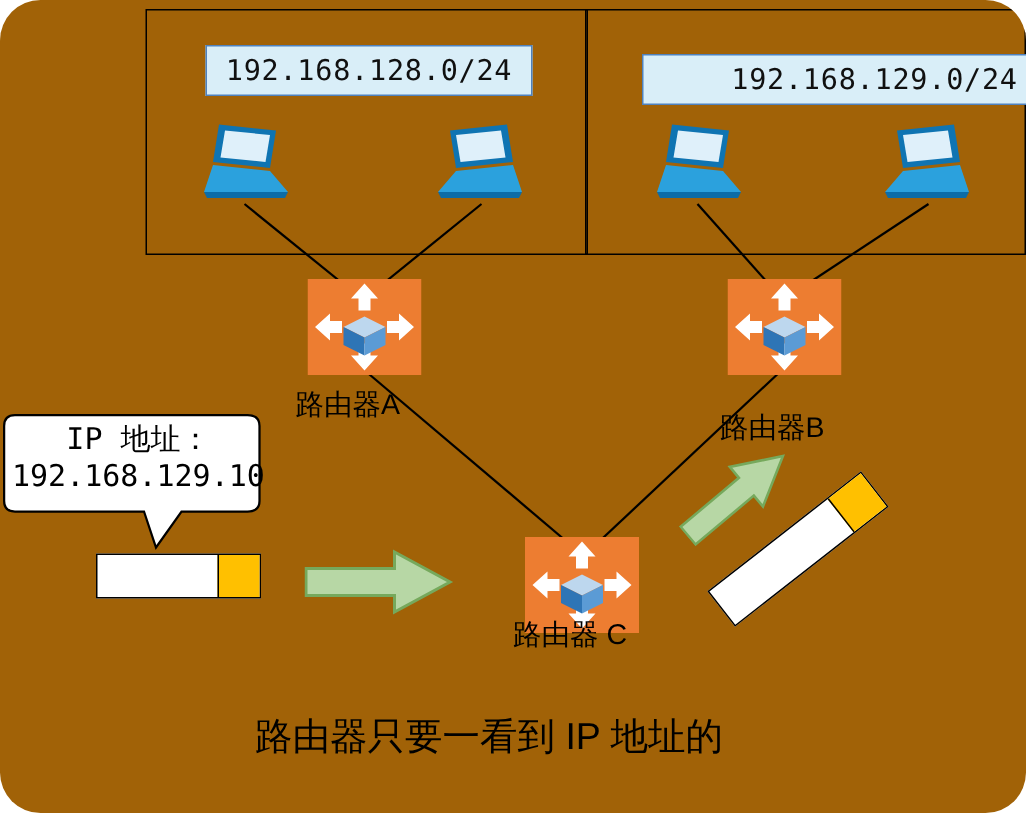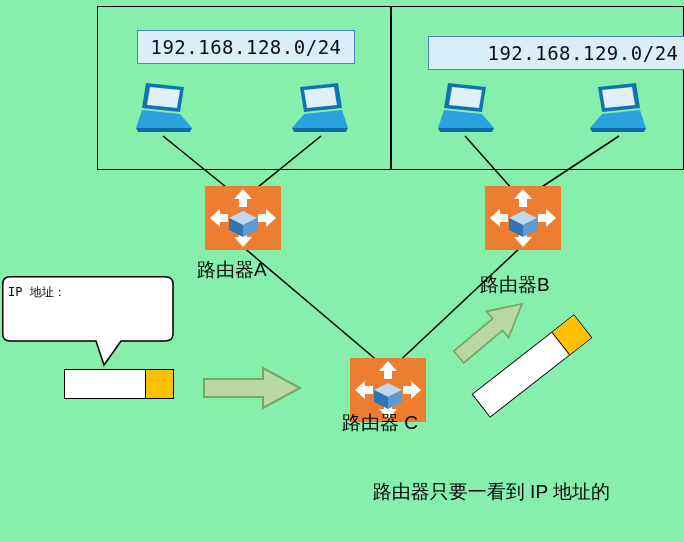--- a/index.html
+++ b/index.html
@@ -1,18 +1,18 @@
 <!DOCTYPE html>
 <html><head>
 <meta charset="utf-8">
 <style>
   html,body{margin:0;padding:0;background:#fff;}
   .canvas{
-    position:relative;width:684px;height:542px;background:#86efac;
-    font-family:"Liberation Sans","DejaVu Sans",sans-serif;overflow:hidden;
+    position:relative;width:684px;height:542px;background:#a16207;
+    font-family:"Liberation Sans","DejaVu Sans",sans-serif;overflow:hidden;border-radius:27px;
   }
   .wires{position:absolute;left:0;top:0;width:684px;height:542px;z-index:1;}
   .subnet{
     position:absolute;border:1.5px solid #000;background:transparent;z-index:2;
   }
   .cidr{
     position:absolute;z-index:3;background:#d9eef8;border:1px solid #4f81bd;
     display:flex;align-items:center;justify-content:center;
     font-family:"DejaVu Sans Mono","Liberation Mono",monospace;
     font-size:19px;color:#101010;letter-spacing:0.5px;
@@ -21,34 +21,34 @@
   .laptop.mirror svg{transform:scaleX(-1);}
   .router{position:absolute;width:76px;height:64px;z-index:4;}
   .rlabel{
     position:absolute;z-index:5;font-size:19px;color:#000;
     font-family:"Liberation Sans","DejaVu Sans",sans-serif;white-space:nowrap;
   }
   .callout{position:absolute;left:2px;top:276px;width:180px;height:95px;z-index:6;}
   .callout-text{
     position:absolute;left:8px;top:280px;z-index:7;
     font-family:"DejaVu Sans Mono","Liberation Mono",monospace;
-    font-size:12px;line-height:25px;color:#000;white-space:nowrap;text-align:center;
+    font-size:20px;line-height:25px;color:#000;white-space:nowrap;text-align:center;
   }
   .packet{
     position:absolute;height:30px;background:#fff;border:1.6px solid #000;
     z-index:6;box-sizing:border-box;
   }
   .packet-tip{
     position:absolute;right:0;top:0;height:100%;width:28px;
     background:#ffc000;border-left:1.6px solid #000;box-sizing:border-box;
   }
   .arrow{position:absolute;z-index:6;}
   .caption{
     position:absolute;left:170px;top:478px;width:440px;z-index:5;
-    text-align:right;font-size:19px;line-height:27px;color:#000;
+    text-align:left;font-size:25px;line-height:27px;color:#000;
     font-family:"Liberation Sans","DejaVu Sans",sans-serif;
   }
 </style>
 </head>
 <body>
 
 <div class="canvas">
 
   <svg class="wires" xmlns="http://www.w3.org/2000/svg">
     <line x1="163" y1="136" x2="242" y2="200" stroke="#000" stroke-width="1.5"></line>
@@ -139,20 +139,21 @@
   <div class="rlabel" style="left:480px;top:272px;">路由器B</div>
   <div class="rlabel" style="left:342px;top:410px;">路由器 C</div>
 
   <div class="callout">
     <svg viewBox="0 0 180 95" width="180" height="95" xmlns="http://www.w3.org/2000/svg">
       <path d="M8,0.75 H163 Q171,0.75 171,8 V58 Q171,65 163,65 H119 L102,89 L94,65 H8 Q0.75,65 0.75,58 V8 Q0.75,0.75 8,0.75 Z" fill="#ffffff" stroke="#000" stroke-width="1.5"></path>
     </svg>
   </div>
   <div class="callout-text">
     <div>IP 地址：</div>
+    <div>192.168.129.10</div>
   </div>
 
   <div class="packet" style="left:64px;top:369px;width:110px;">
     <div class="packet-tip"></div>
   </div>
 
   <div class="arrow" style="left:203px;top:366px;width:100px;height:44px;">
     <svg viewBox="0 0 100 44" width="100" height="44">
         <polygon points="1,13 60,13 60,2 97,22 60,42 60,31 1,31" fill="#b7d7a5" stroke="#76a95c" stroke-width="2"></polygon>
       </svg>

